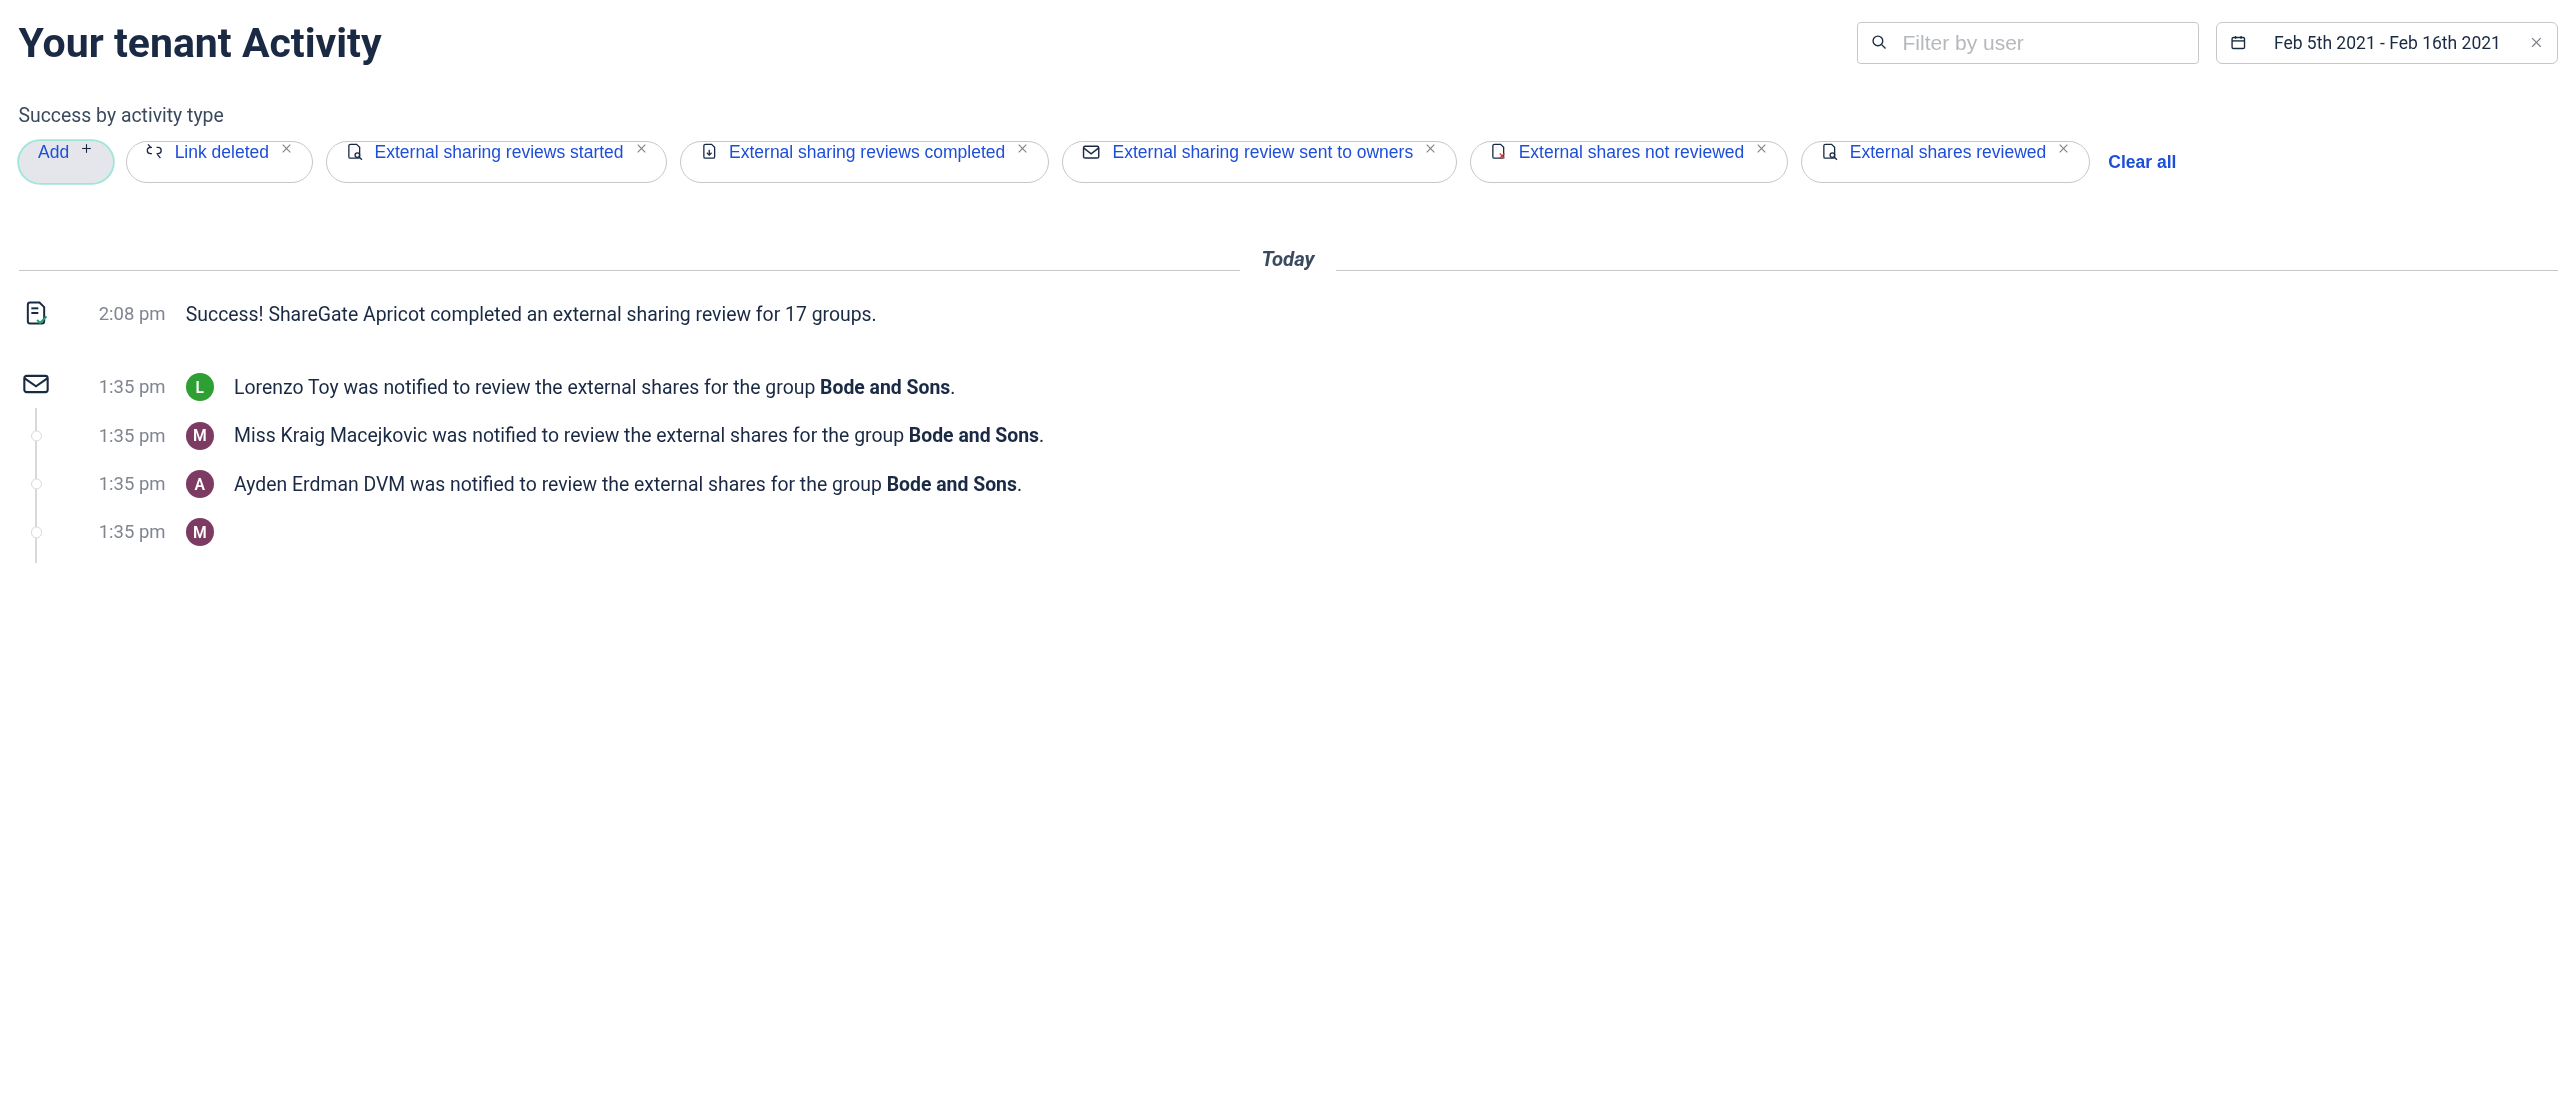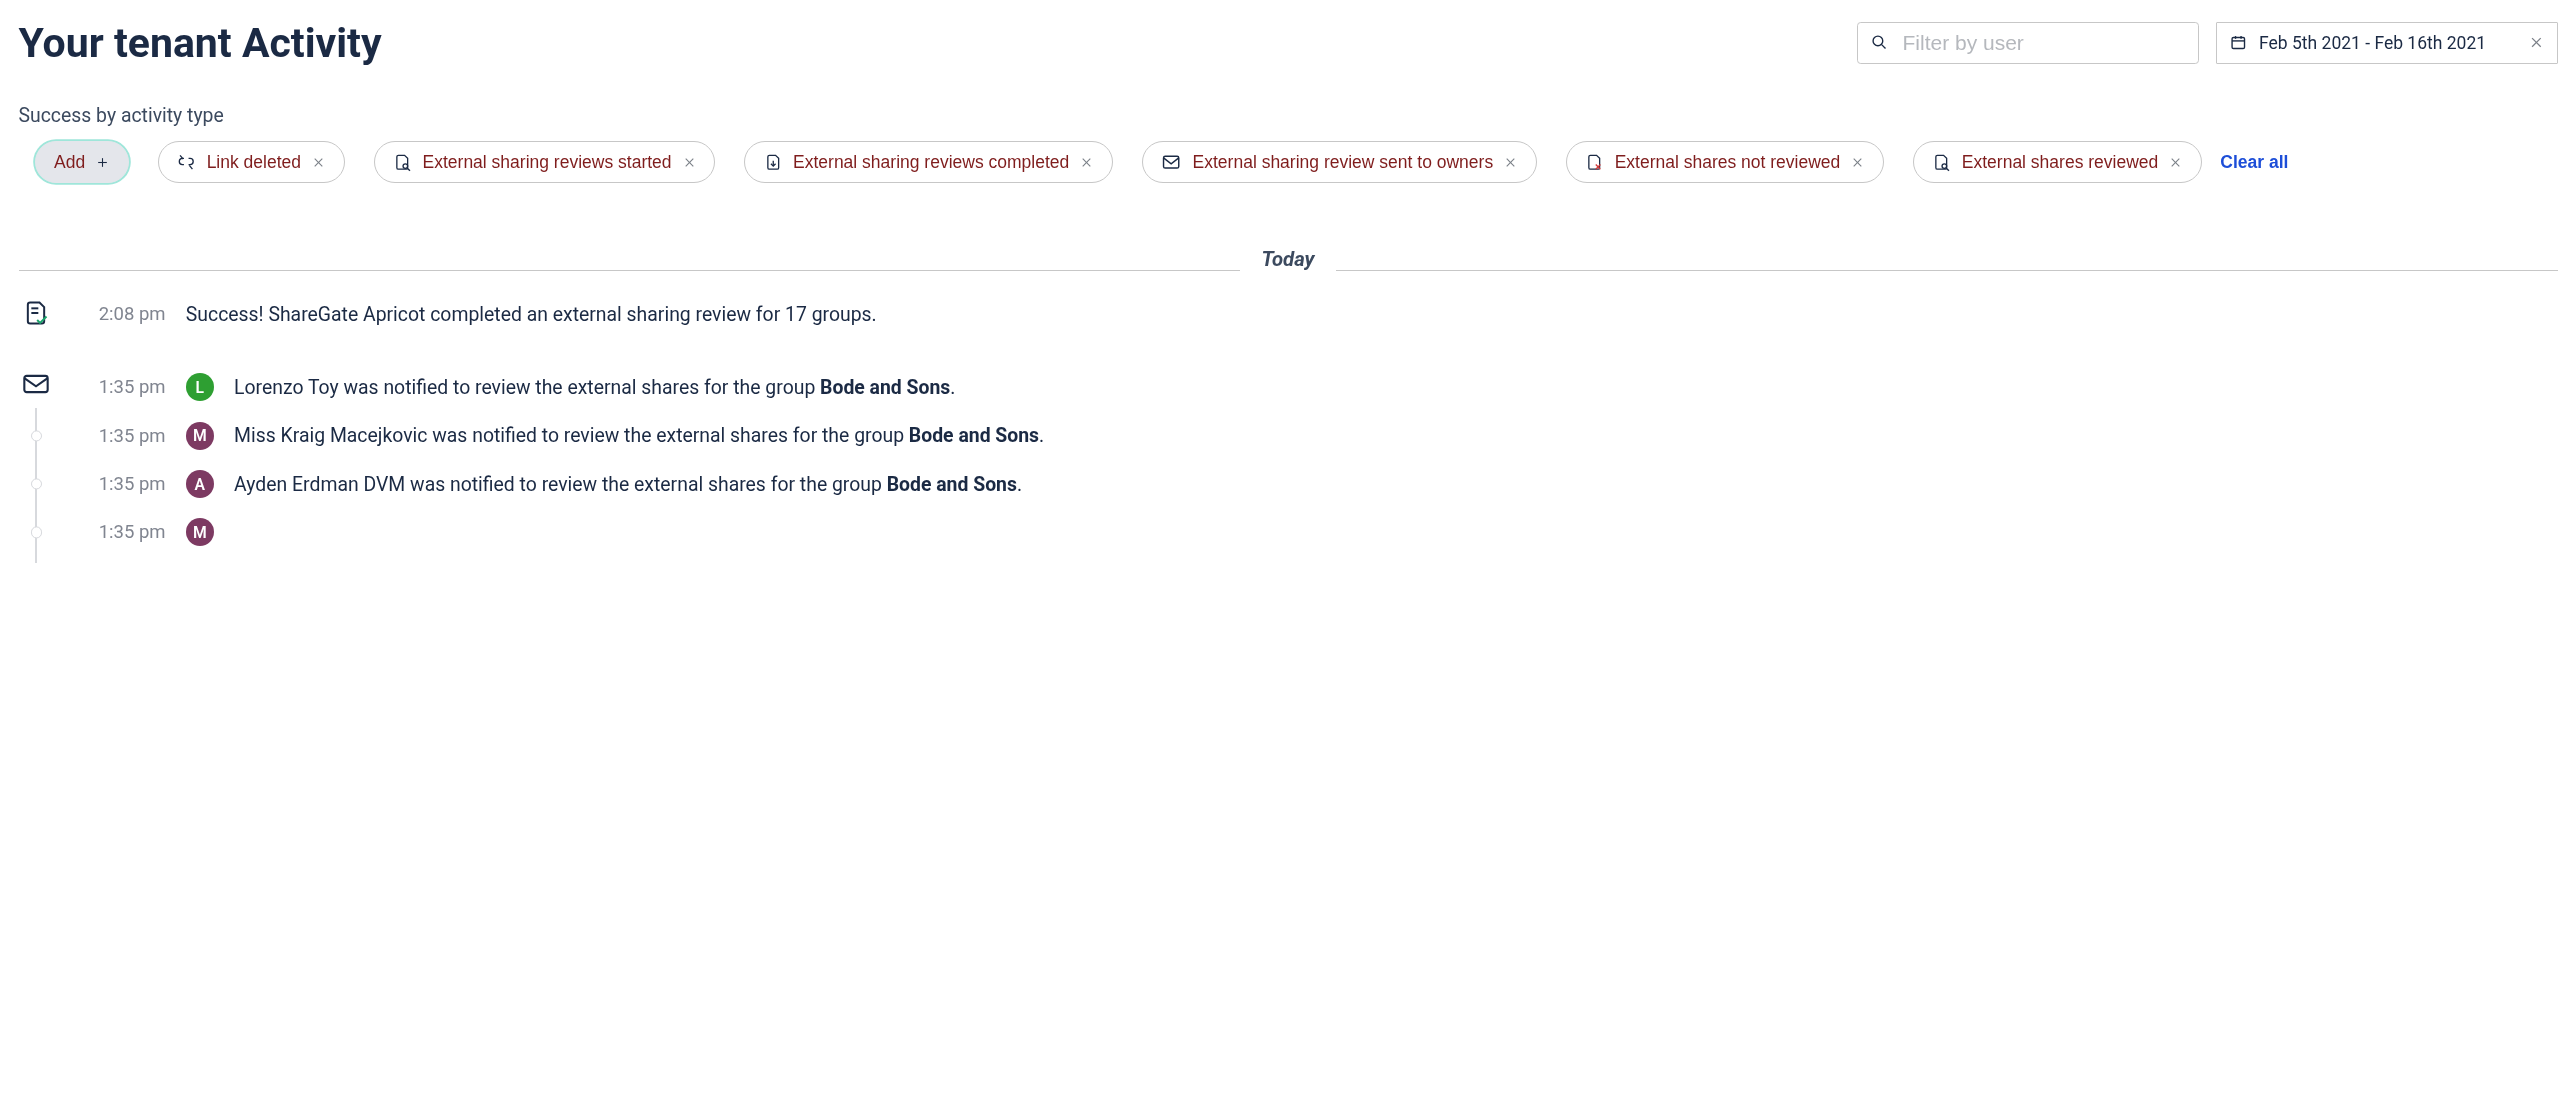--- a/index.html
+++ b/index.html
@@ -39,56 +39,56 @@
     outline: none;
     font-size: 21px;
     width: 100%;
     color: #1b2a44;
   }
   .filter-user input::placeholder { color: #b5b8bd; font-weight: 400; }
   .date-range {
     width: 342px;
     height: 42px;
     border: 0.9px solid #c7c7c7;
-    border-radius: 1px;
+    border-radius: 6px;
     display: flex;
     align-items: center;
     padding: 0 13px;
     gap: 13px;
     color: #1b2a44;
     font-size: 17.5px;
+    text-align: center;
   }
   .date-range .label { flex: 1; }
   .section-label {
     margin-top: 37px;
     font-size: 19.4px;
     color: #3c4a5f;
     font-weight: 400;
   }
   .chips-row {
     margin-top: 14.8px;
     display: flex;
     flex-wrap: wrap;
     gap: 11px 13px;
     align-items: center;
   }
   .chip {
     display: inline-flex;
-    align-items: center;
+    align-items: flex-start;
     gap: 11px;
     height: 42px;
     padding: 0 18.5px;
     border: 0.9px solid #c7c7c7;
     border-radius: 9232px;
     background: #fff;
-    color: #7f1d1d;
+    color: #1d4ed8;
     font-size: 17.5px;
     cursor: pointer;
     white-space: nowrap;
-    margin-left: 16px;
   }
   .chip.add {
     background: #e4e6eb;
     border-color: #e4e6eb;
     box-shadow: 0 0 0 1.8px #9fe6da;
   }
   .chip .chip-x { color: #7a7f87; display:flex; }
   .chip .chip-icon { color: #1b2a44; display:flex; }
   .clear-all {
     font-size: 17.5px;

